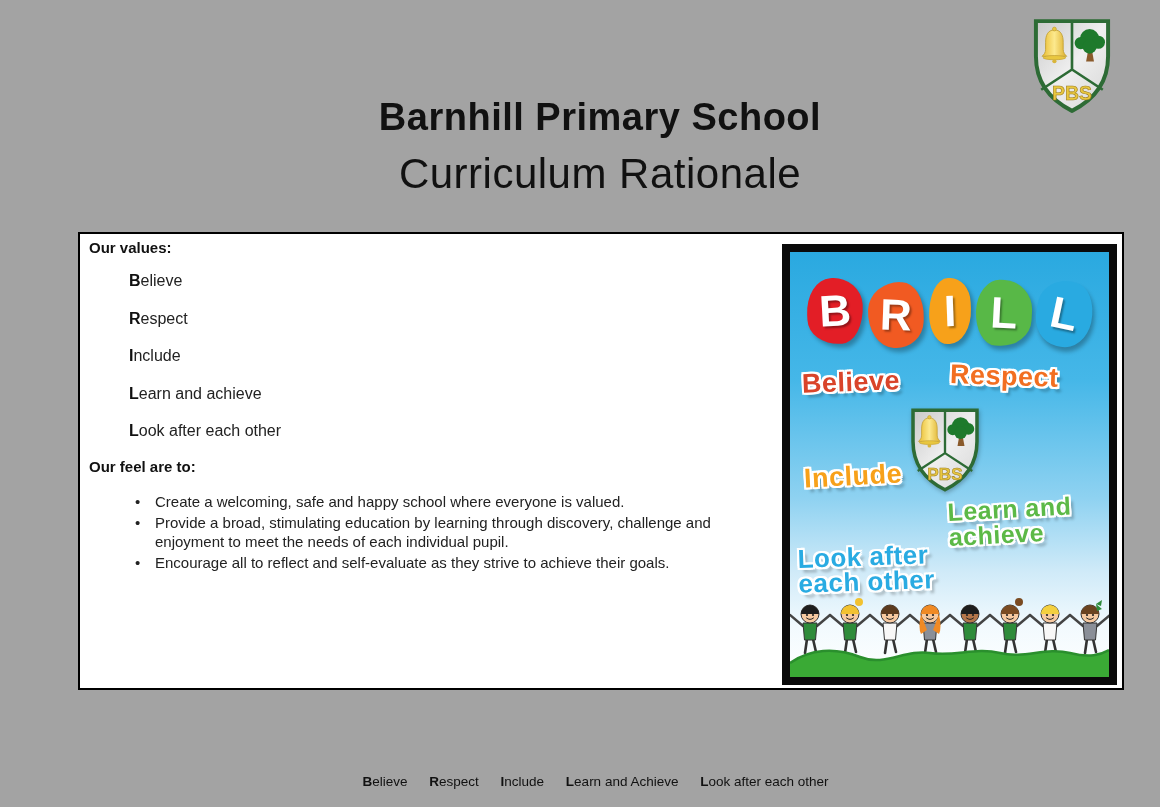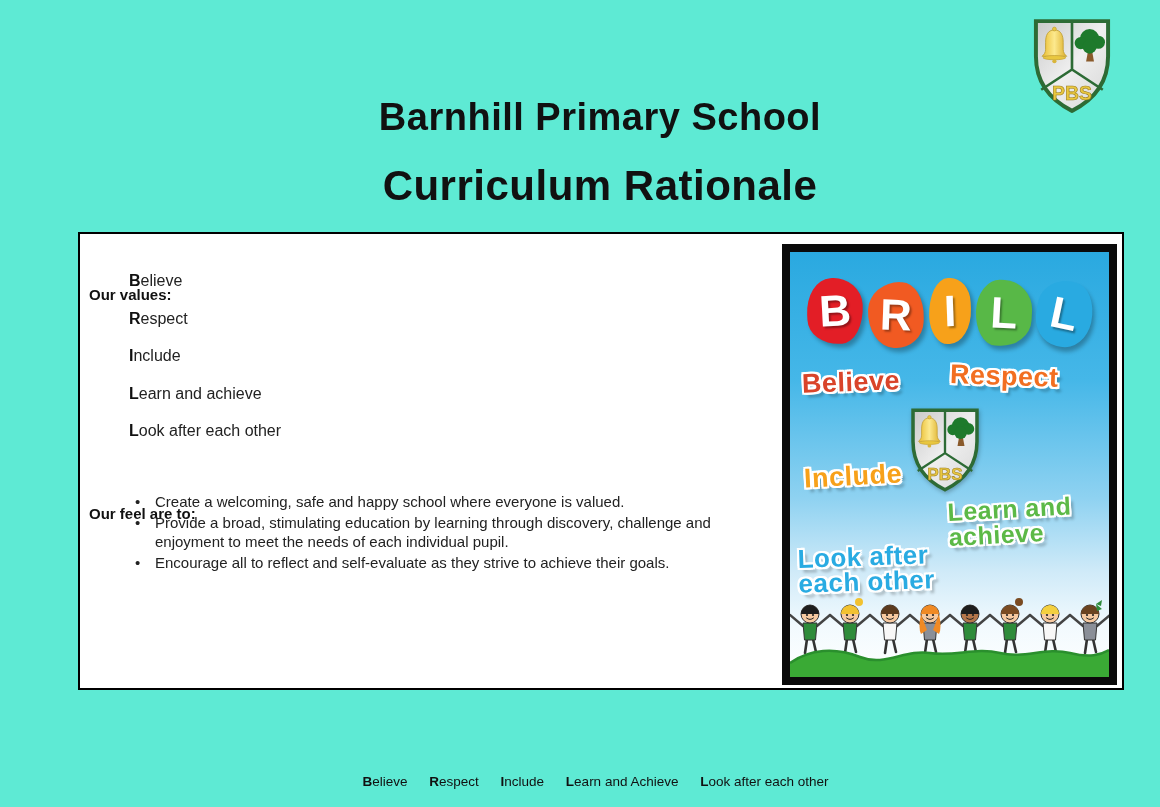--- a/index.html
+++ b/index.html
@@ -1,33 +1,33 @@
 <!DOCTYPE html>
 <html><head>
 <meta charset="utf-8">
 <style>
   * { margin:0; padding:0; box-sizing:border-box; }
   html,body { background:#fff; }
   .page {
-    position:relative; width:1160px; height:807px; background:#5eead4;
+    position:relative; width:1160px; height:807px; background:#a3a3a3;
     font-family:"Liberation Sans", sans-serif; color:#1a1a1a; overflow:hidden;
   }
 
   
   .logo { position:absolute; left:1028px; top:16px; width:88px; height:100px; }
   .titles { position:absolute; left:40px; right:0; top:0; text-align:center; }
   .title1 { position:absolute; left:0; right:0; top:96px;  font-size:38px; font-weight:700; letter-spacing:.5px; color:#111; }
-  .title2 { position:absolute; left:0; right:0; top:162px; font-size:42px; font-weight:700; letter-spacing:.5px; color:#111; }
+  .title2 { position:absolute; left:0; right:0; top:150px; font-size:42px; font-weight:400; letter-spacing:.5px; color:#111; }
 
   
   .main-box {
     position:absolute; left:78px; top:232px; width:1046px; height:458px;
     border:2px solid #000; background:#fff;
   }
-  .sec-heading { position:absolute; left:9px; font-size:15px; font-weight:700; color:#111;margin-top:47px; }
+  .sec-heading { position:absolute; left:9px; font-size:15px; font-weight:700; color:#111; }
   .values-heading { top:5px; }
   .aims-heading   { top:224px; }
 
   .values-list { position:absolute; left:49px; top:38px; list-style:none; }
   .values-list li { height:37.5px; font-size:16px; color:#222; }
   .values-list b { font-weight:700; color:#111; }
 
   .aims-list { position:absolute; left:75px; top:258px; width:606px; list-style:none; }
   .aims-list li { position:relative; font-size:15px; line-height:19.5px; color:#222; margin-bottom:1px; }
   .aims-list li::before { content:"•"; position:absolute; left:-20px; top:0; font-size:15px; color:#222; }

